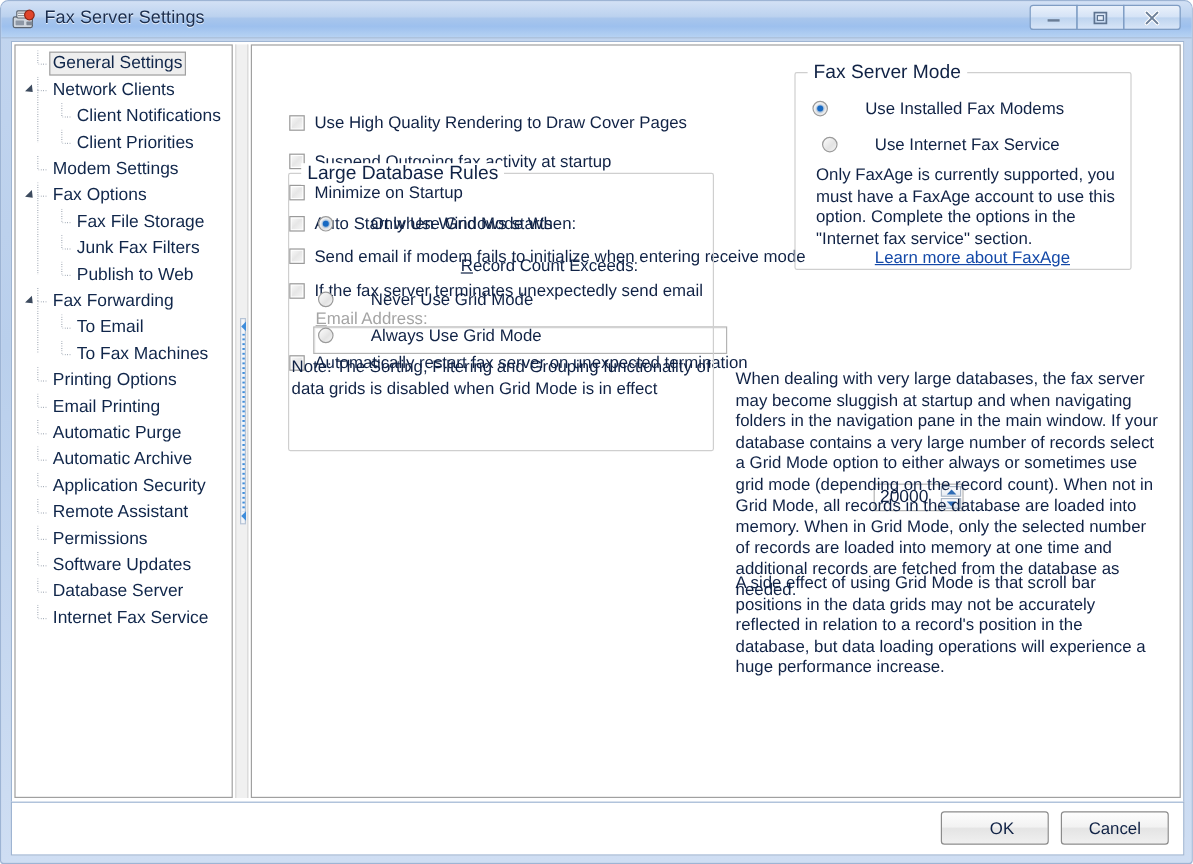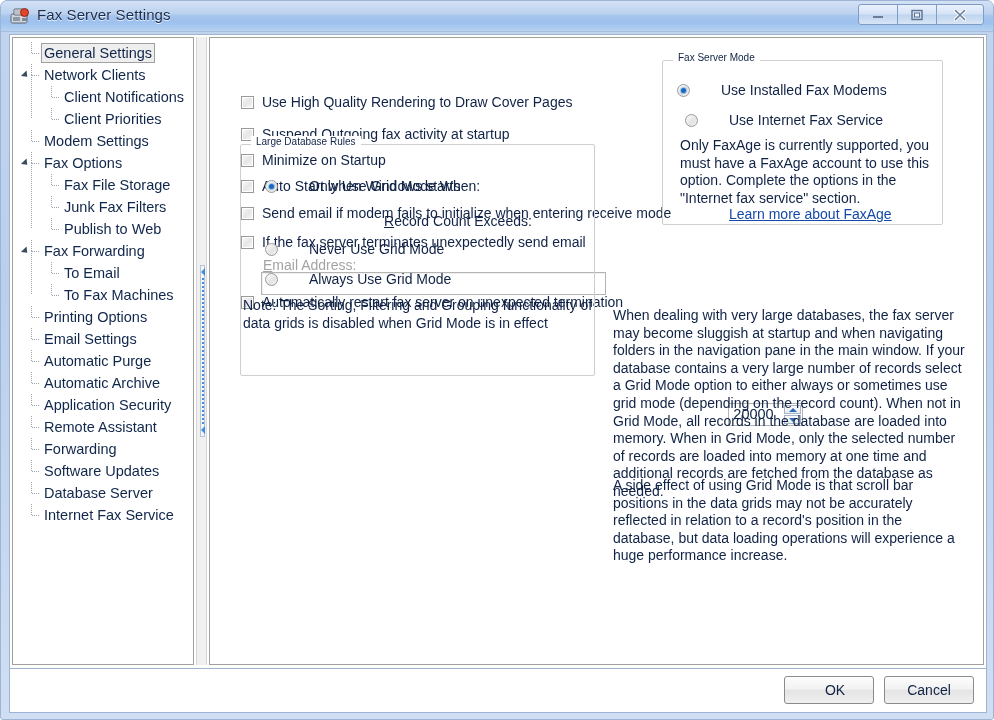--- a/index.html
+++ b/index.html
@@ -223,21 +223,21 @@
   
   .groupbox {
     position: absolute;
     border: 1px solid #cfcfcf;
     border-radius: 2px;
   }
   .group-title {
     position: absolute; top: -9px; left: 10px;
     padding: 0 5px;
     background: #ffffff;
-    font-size: 10px; color: #102245;
+    font-size: 16px; color: #102245;
     white-space: nowrap;
   }
 
   
   #spinner {
     position: absolute; left: 518px; top: 365px;
     width: 75px; height: 23px;
     border: 1px solid #b4b4b4;
     background: #fff;
   }
@@ -446,21 +446,21 @@
               <i class="vh"></i>
               <i class="h"></i>
             </div>
             <span class="tlabel">Printing Options</span>
           </div>
           <div class="tnode lvl0">
             <div class="tconn lvl0">
               <i class="vh"></i>
               <i class="h"></i>
             </div>
-            <span class="tlabel">Email Settings</span>
+            <span class="tlabel">Email Printing</span>
           </div>
           <div class="tnode lvl0">
             <div class="tconn lvl0">
               <i class="vh"></i>
               <i class="h"></i>
             </div>
             <span class="tlabel">Automatic Purge</span>
           </div>
           <div class="tnode lvl0">
             <div class="tconn lvl0">
@@ -481,21 +481,21 @@
               <i class="vh"></i>
               <i class="h"></i>
             </div>
             <span class="tlabel">Remote Assistant</span>
           </div>
           <div class="tnode lvl0">
             <div class="tconn lvl0">
               <i class="vh"></i>
               <i class="h"></i>
             </div>
-            <span class="tlabel">Forwarding</span>
+            <span class="tlabel">Permissions</span>
           </div>
           <div class="tnode lvl0">
             <div class="tconn lvl0">
               <i class="vh"></i>
               <i class="h"></i>
             </div>
             <span class="tlabel">Software Updates</span>
           </div>
           <div class="tnode lvl0">
             <div class="tconn lvl0">

